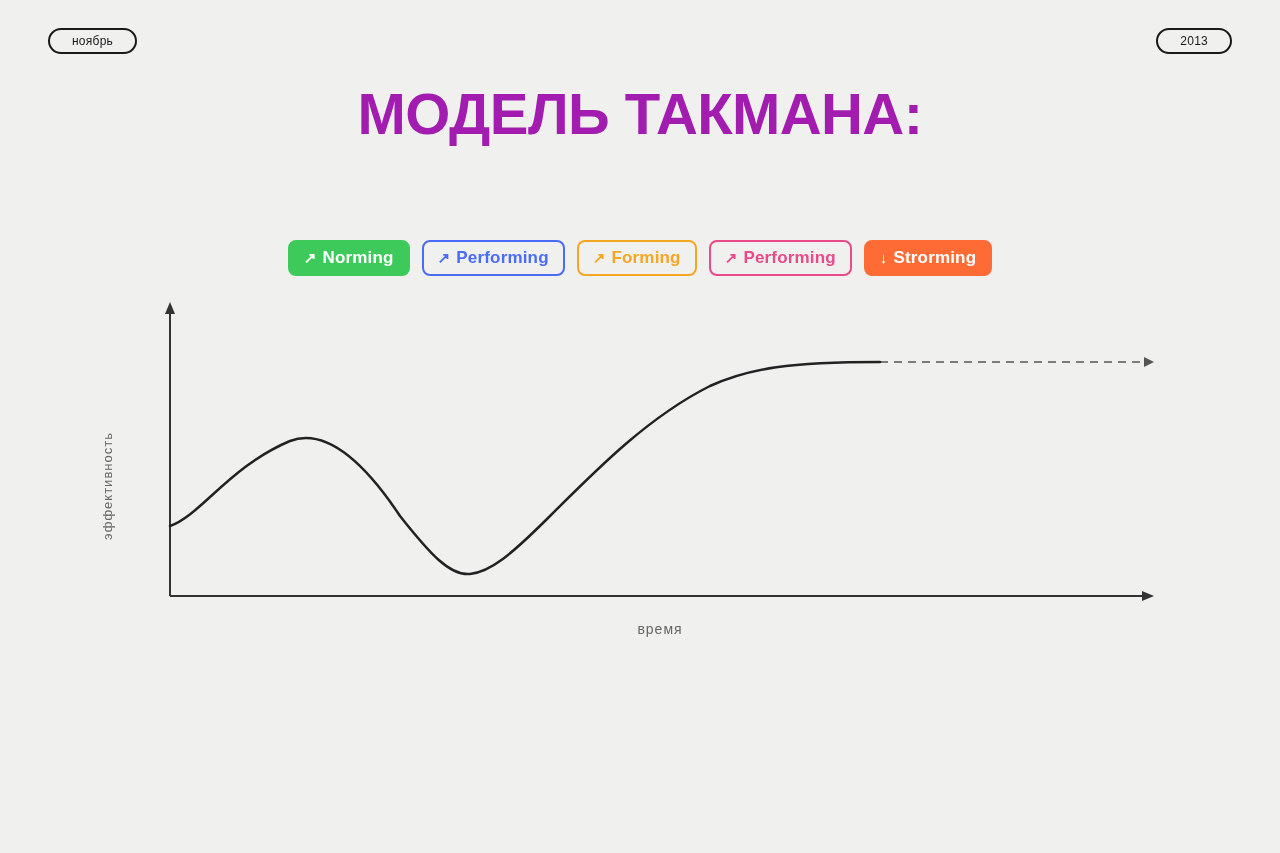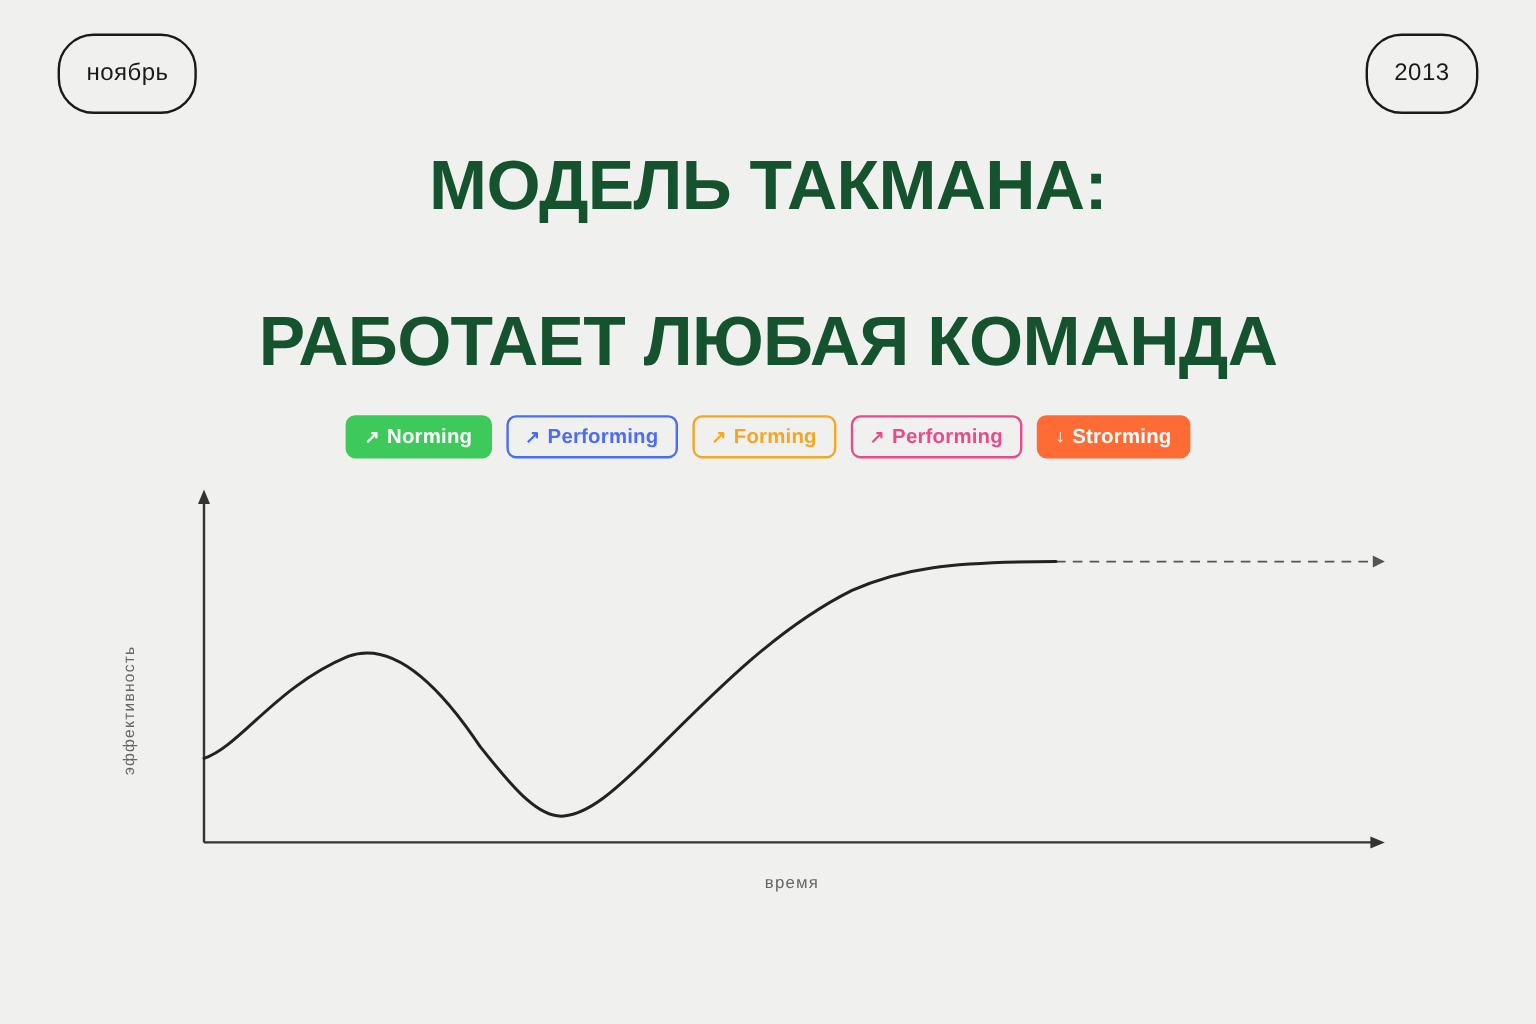--- a/index.html
+++ b/index.html
@@ -28,39 +28,39 @@
       width: 100%;
       display: flex;
       justify-content: space-between;
       align-items: center;
       padding: 28px 48px 0 48px;
     }
 
     .badge {
       border: 2px solid #1a1a1a;
       border-radius: 30px;
-      padding: 20px 22px;
-      font-size: 20px;
+      padding: 4px 22px;
+      font-size: 12px;
       font-weight: 500;
       background: transparent;
       color: #1a1a1a;
       letter-spacing: 0.02em;
     }
 
     
     .title-section {
       margin-top: 28px;
       text-align: center;
       line-height: 1.1;
     }
 
     .title-section h1 {
       font-size: 58px;
       font-weight: 900;
-      color: #14532d;
+      color: #a21caf;
       text-transform: uppercase;
       letter-spacing: -0.01em;
       line-height: 1.12;
     }
 
     
     .stages-row {
       display: flex;
       gap: 12px;
       margin-top: 28px;
@@ -135,21 +135,20 @@
 
   <div class="header-row">
     <span class="badge">ноябрь</span>
     <span class="badge">2013</span>
   </div>
 
   <div class="title-section">
     <h1>
       <span>МОДЕЛЬ ТАКМАНА:</span><br>
       <br>
-      <span>РАБОТАЕТ ЛЮБАЯ КОМАНДА</span>
     </h1>
   </div>
 
   <div class="stages-row">
     <div class="stage-badge stage-forming">
       <span class="arrow-icon">↗</span>
       <span>Norming</span>
     </div>
     <div class="stage-badge stage-storming">
       <span class="arrow-icon">↗</span>

